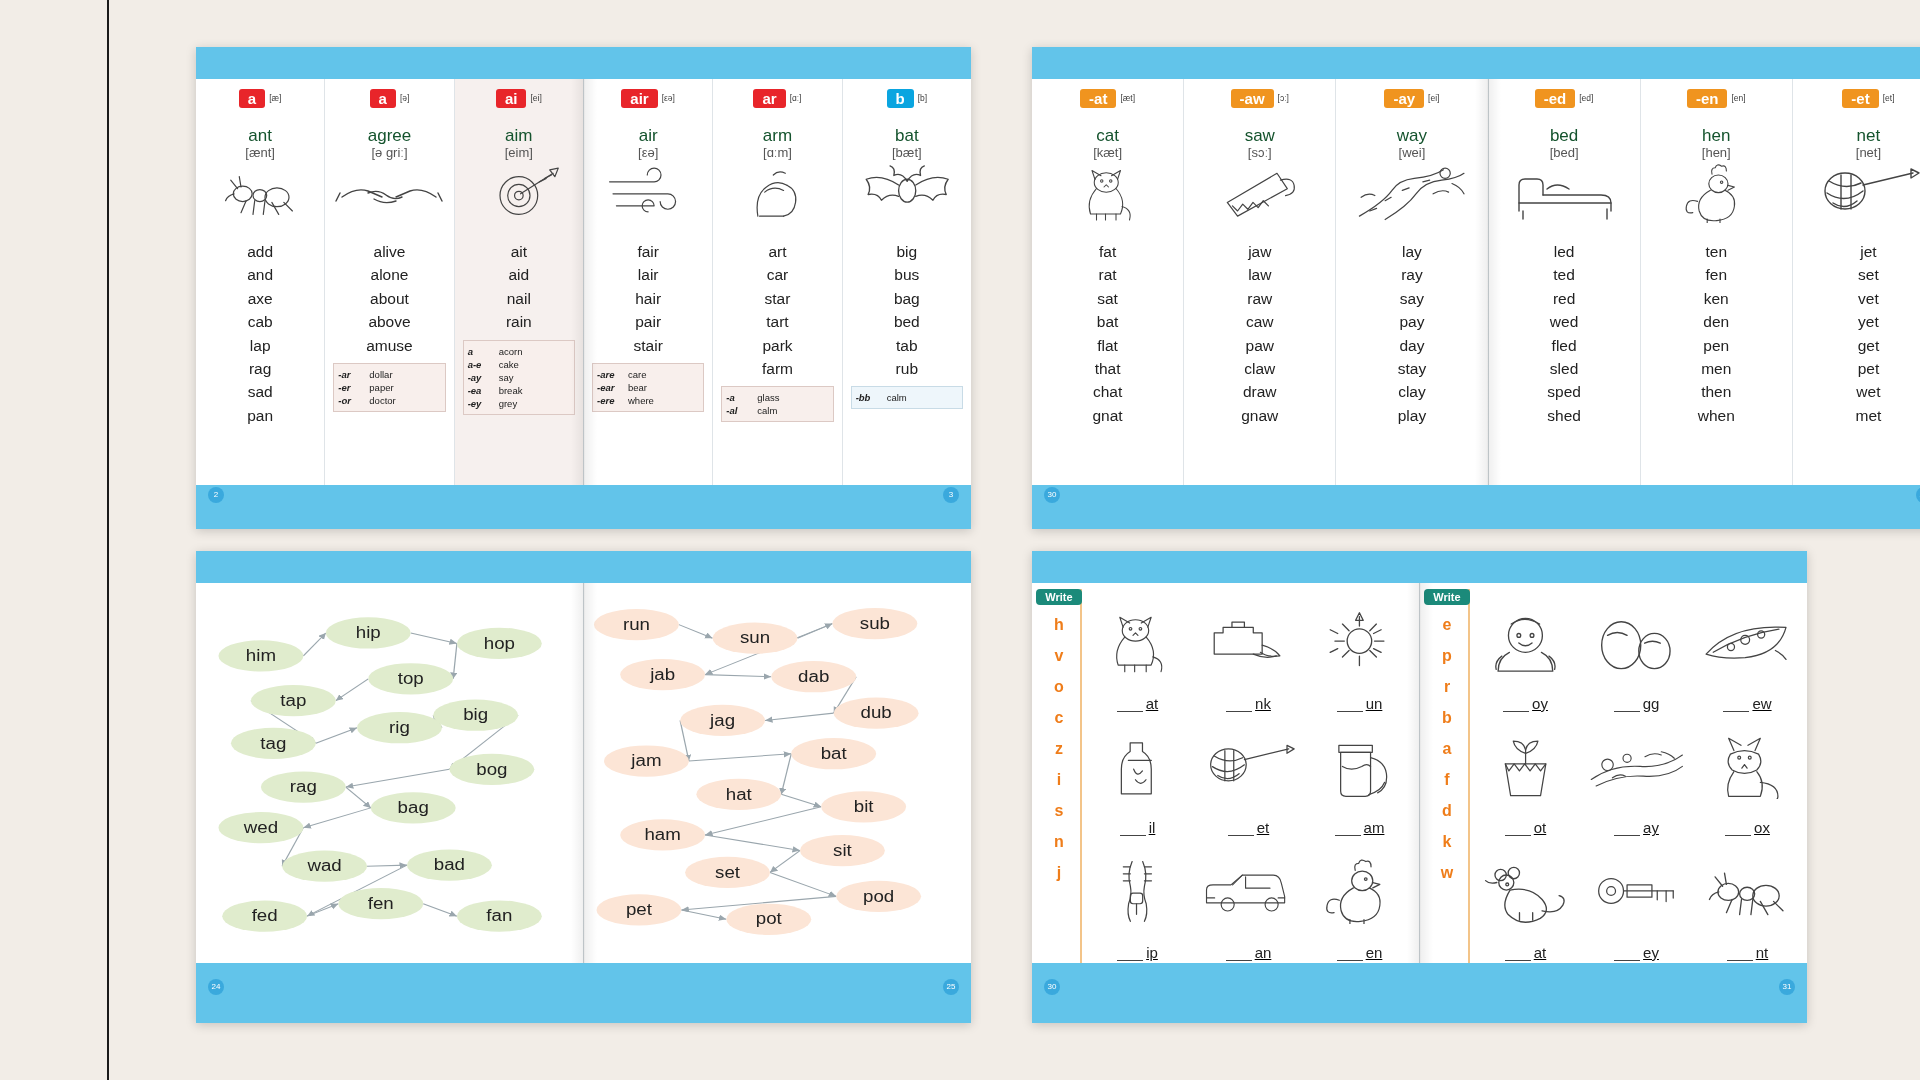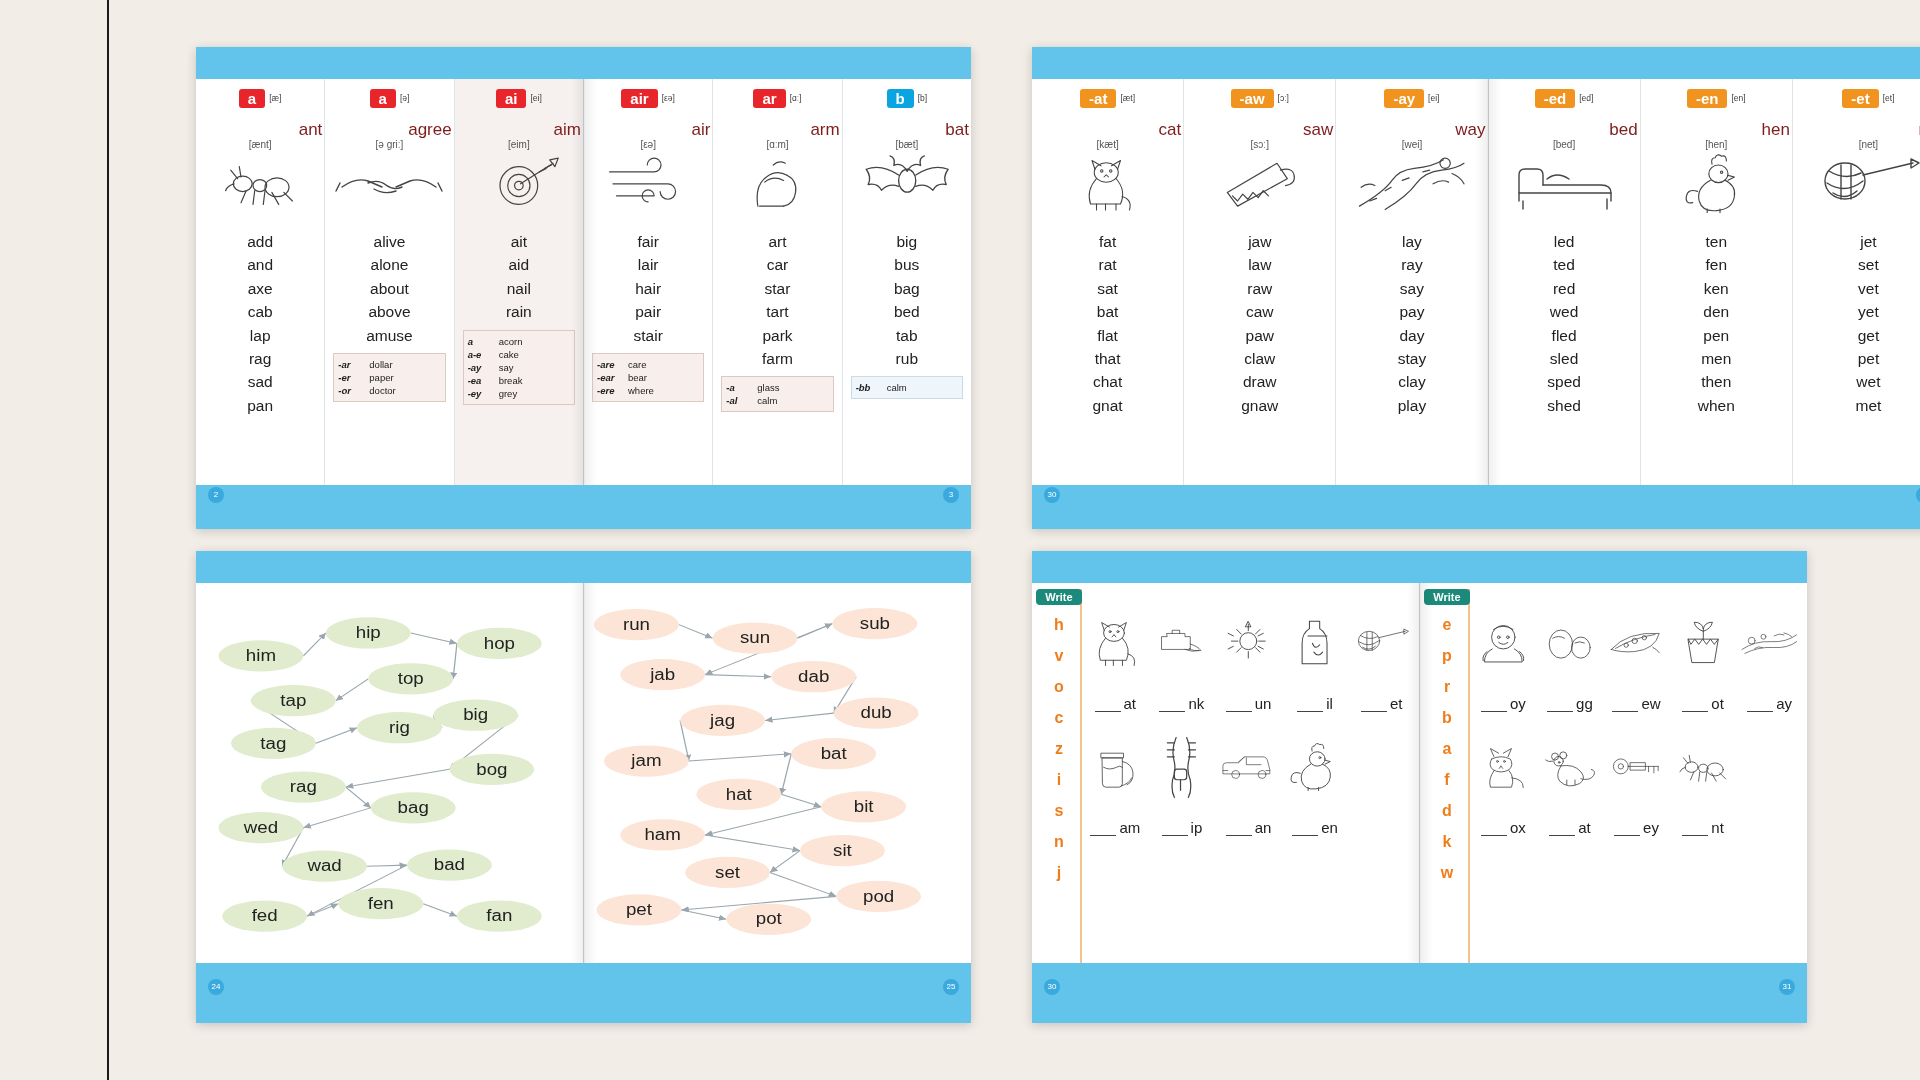--- a/index.html
+++ b/index.html
@@ -57,22 +57,22 @@
   .col.shaded{background:#f6f0ee;}
   .chip-row{display:flex;align-items:center;justify-content:center;gap:4px;height:22px;}
   .chip{
     color:#fff;font-weight:bold;font-size:15px;
     padding:1px 9px;border-radius:3px;display:inline-block;line-height:17px;
   }
   .chip.red{background:#e8252a;}
   .chip.blue{background:#0aa5e0;}
   .chip.orange{background:#f0941f;}
   .ipa{font-size:8.5px;color:#3b3b3b;}
-  .headword{font-size:17px;color:#7f1d1d;margin-top:11px;line-height:19px;text-align:right;}
-  .headipa{font-size:10px;color:#555;margin-top:0px;}
+  .headword{font-size:17px;color:#14532d;margin-top:17px;line-height:19px;}
+  .headipa{font-size:13px;color:#555;margin-top:0px;}
   .pic{height:62px;display:flex;align-items:center;justify-content:center;margin-top:2px;}
   .pic svg{max-height:60px;max-width:92%;}
   .wordlist{margin-top:16px;}
   .wordlist div{font-size:15.5px;color:#222;line-height:23.4px;}
   .notebox{
     margin:6px 6px 0 6px;border:1px solid #dcc9c4;background:#f8efec;
     padding:4px 4px;text-align:left;
   }
   .notebox .nrow{font-size:9.5px;line-height:13px;color:#222;display:flex;gap:5px;}
   .notebox .nk{font-weight:bold;font-style:italic;min-width:26px;}
@@ -87,21 +87,21 @@
   .write-wrap{display:flex;height:100%;padding:6px 4px 0 6px;box-sizing:border-box;}
   .letter-col{
     width:42px;flex:none;display:flex;flex-direction:column;align-items:center;
     border-right:2px solid #f3c489;
   }
   .write-badge{
     background:#1b8a7a;color:#fff;font-size:11px;font-weight:bold;
     padding:2px 9px;border-radius:4px;margin-bottom:4px;
   }
   .letter-col .l{color:#ef7d1a;font-weight:bold;font-size:16px;line-height:31px;}
-  .grid3{flex:1;display:grid;grid-template-columns:repeat(5,1fr);grid-template-rows:repeat(3,1fr);}
+  .grid3{flex:1;display:grid;grid-template-columns:repeat(3,1fr);grid-template-rows:repeat(3,1fr);text-decoration:underline;}
   .cell{display:flex;flex-direction:column;align-items:center;justify-content:flex-end;padding-bottom:2px;}
   .cell .art{flex:1;display:flex;align-items:center;justify-content:center;width:100%;}
   .cell .art svg{max-height:66px;max-width:88%;}
   .cell .ans{font-size:15px;color:#222;display:flex;align-items:flex-end;gap:3px;}
   .blankline{display:inline-block;width:26px;border-bottom:1.4px solid #444;height:12px;}
 </style>
 </head>
 <body>
 
 <div class="edge-line"></div>

